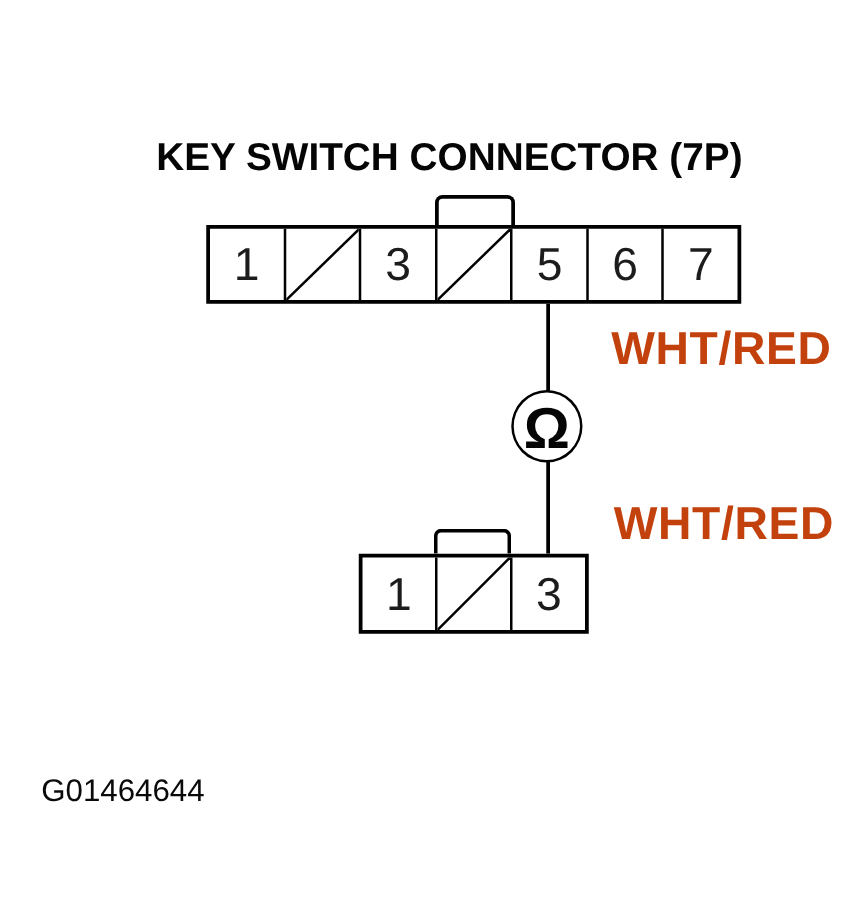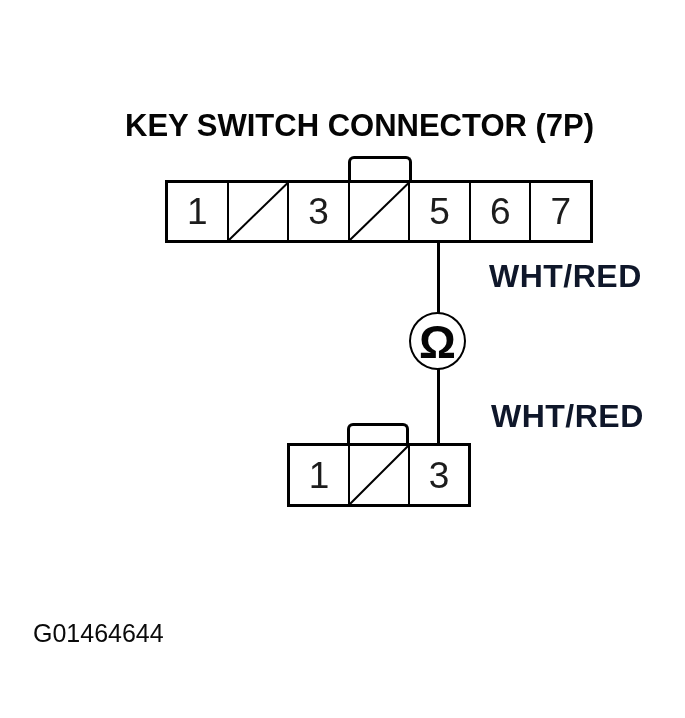--- a/index.html
+++ b/index.html
@@ -77,23 +77,23 @@
   }
   .ohm-glyph {
     font-size: 46px;
     font-weight: bold;
     line-height: 1;
     margin-top: 2px;
     color: #050505;
   }
 
   .wire-label {
-    font-size: 32px; font-weight: bold;
+    font-size: 37px; font-weight: bold;
     letter-spacing: 0.5px; white-space: nowrap;
-    color: #0f172a;
+    color: #c2410c;
   }
   .wire-label-upper { left: 489px; top: 258px; }
   .wire-label-lower { left: 491px; top: 398px; }
 
   .park-label {
     left: 36px; top: 317px;
     font-size: 31px; font-weight: bold;
     line-height: 34px; white-space: nowrap;
     color: #050505;
   }

